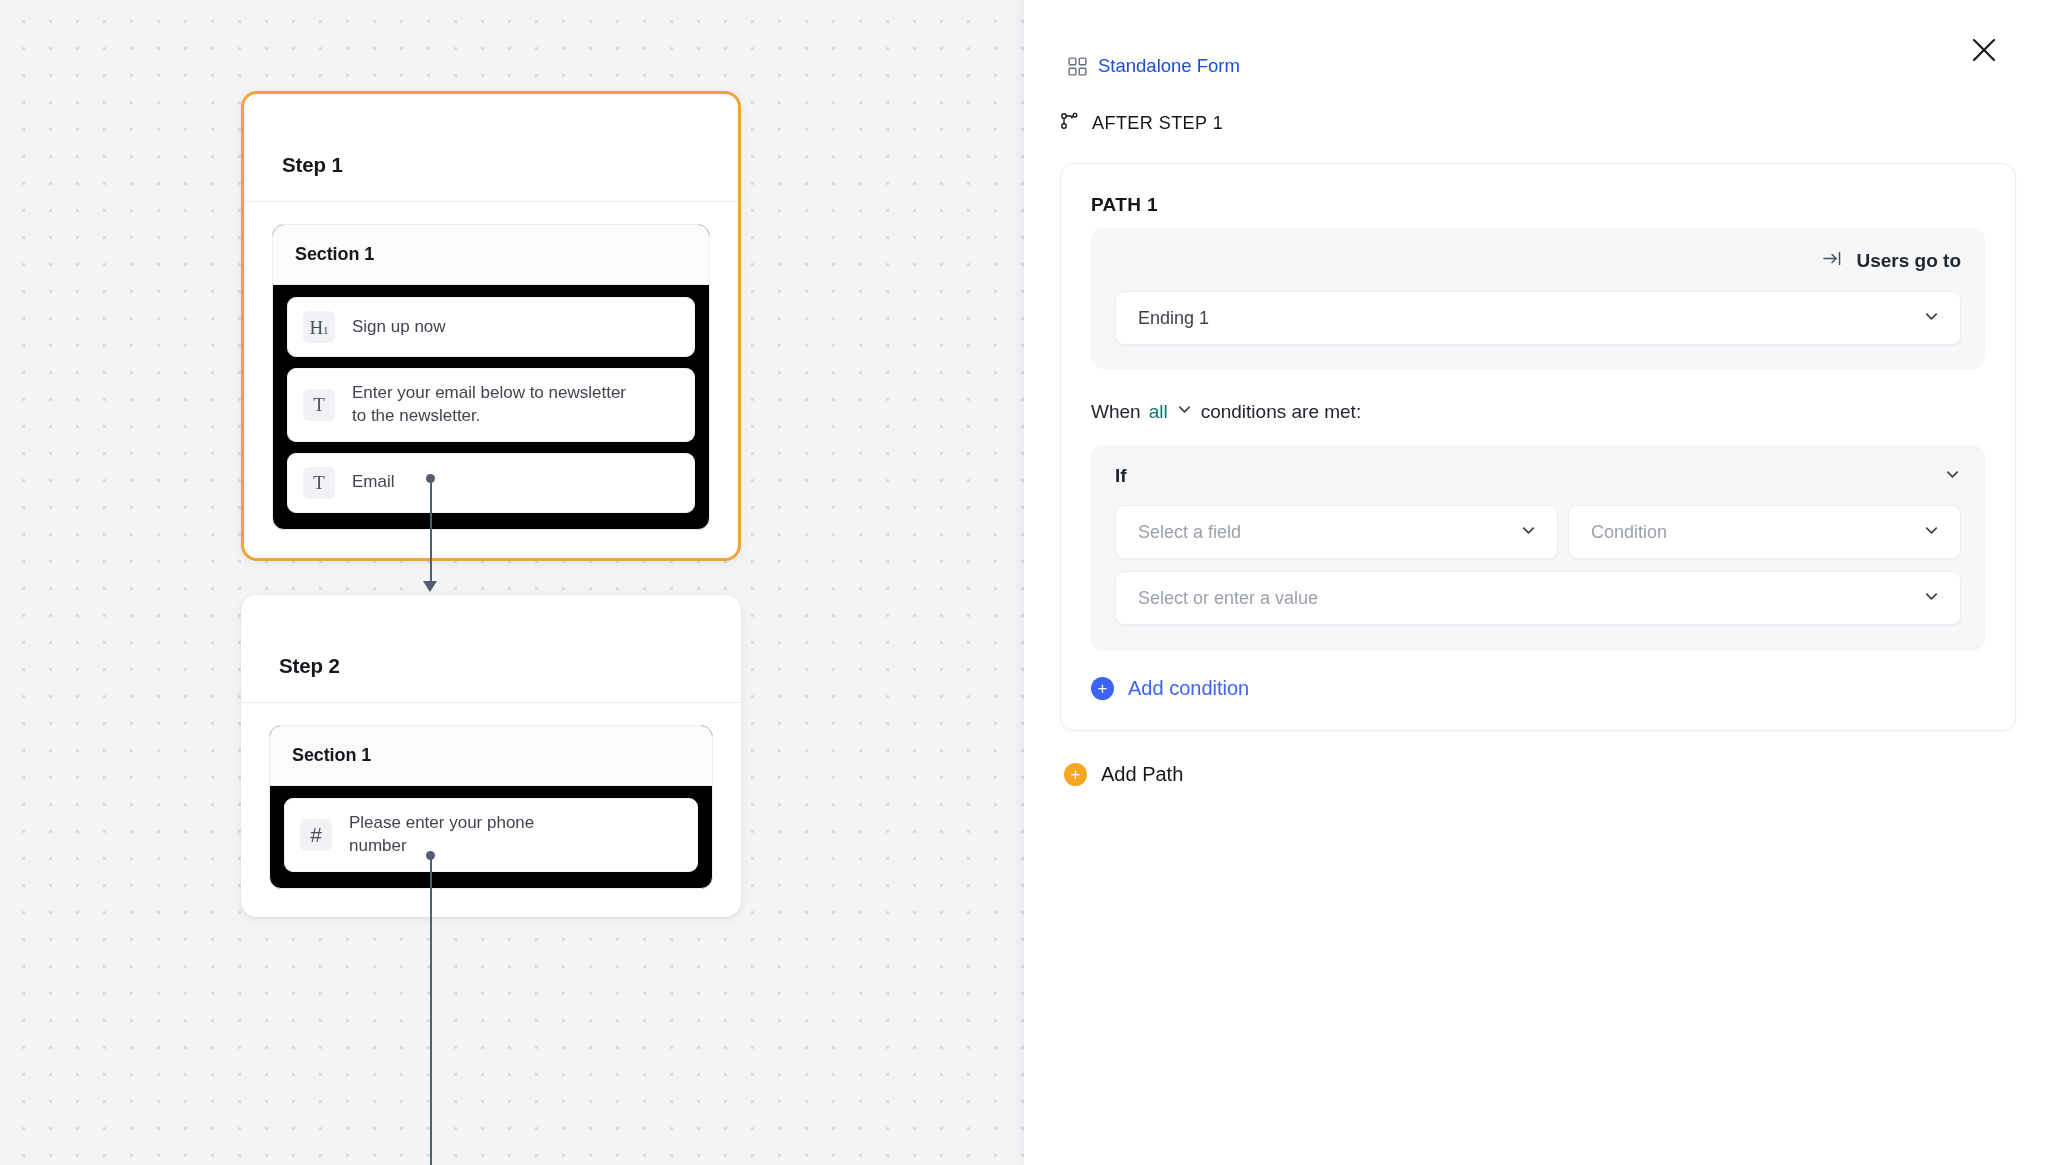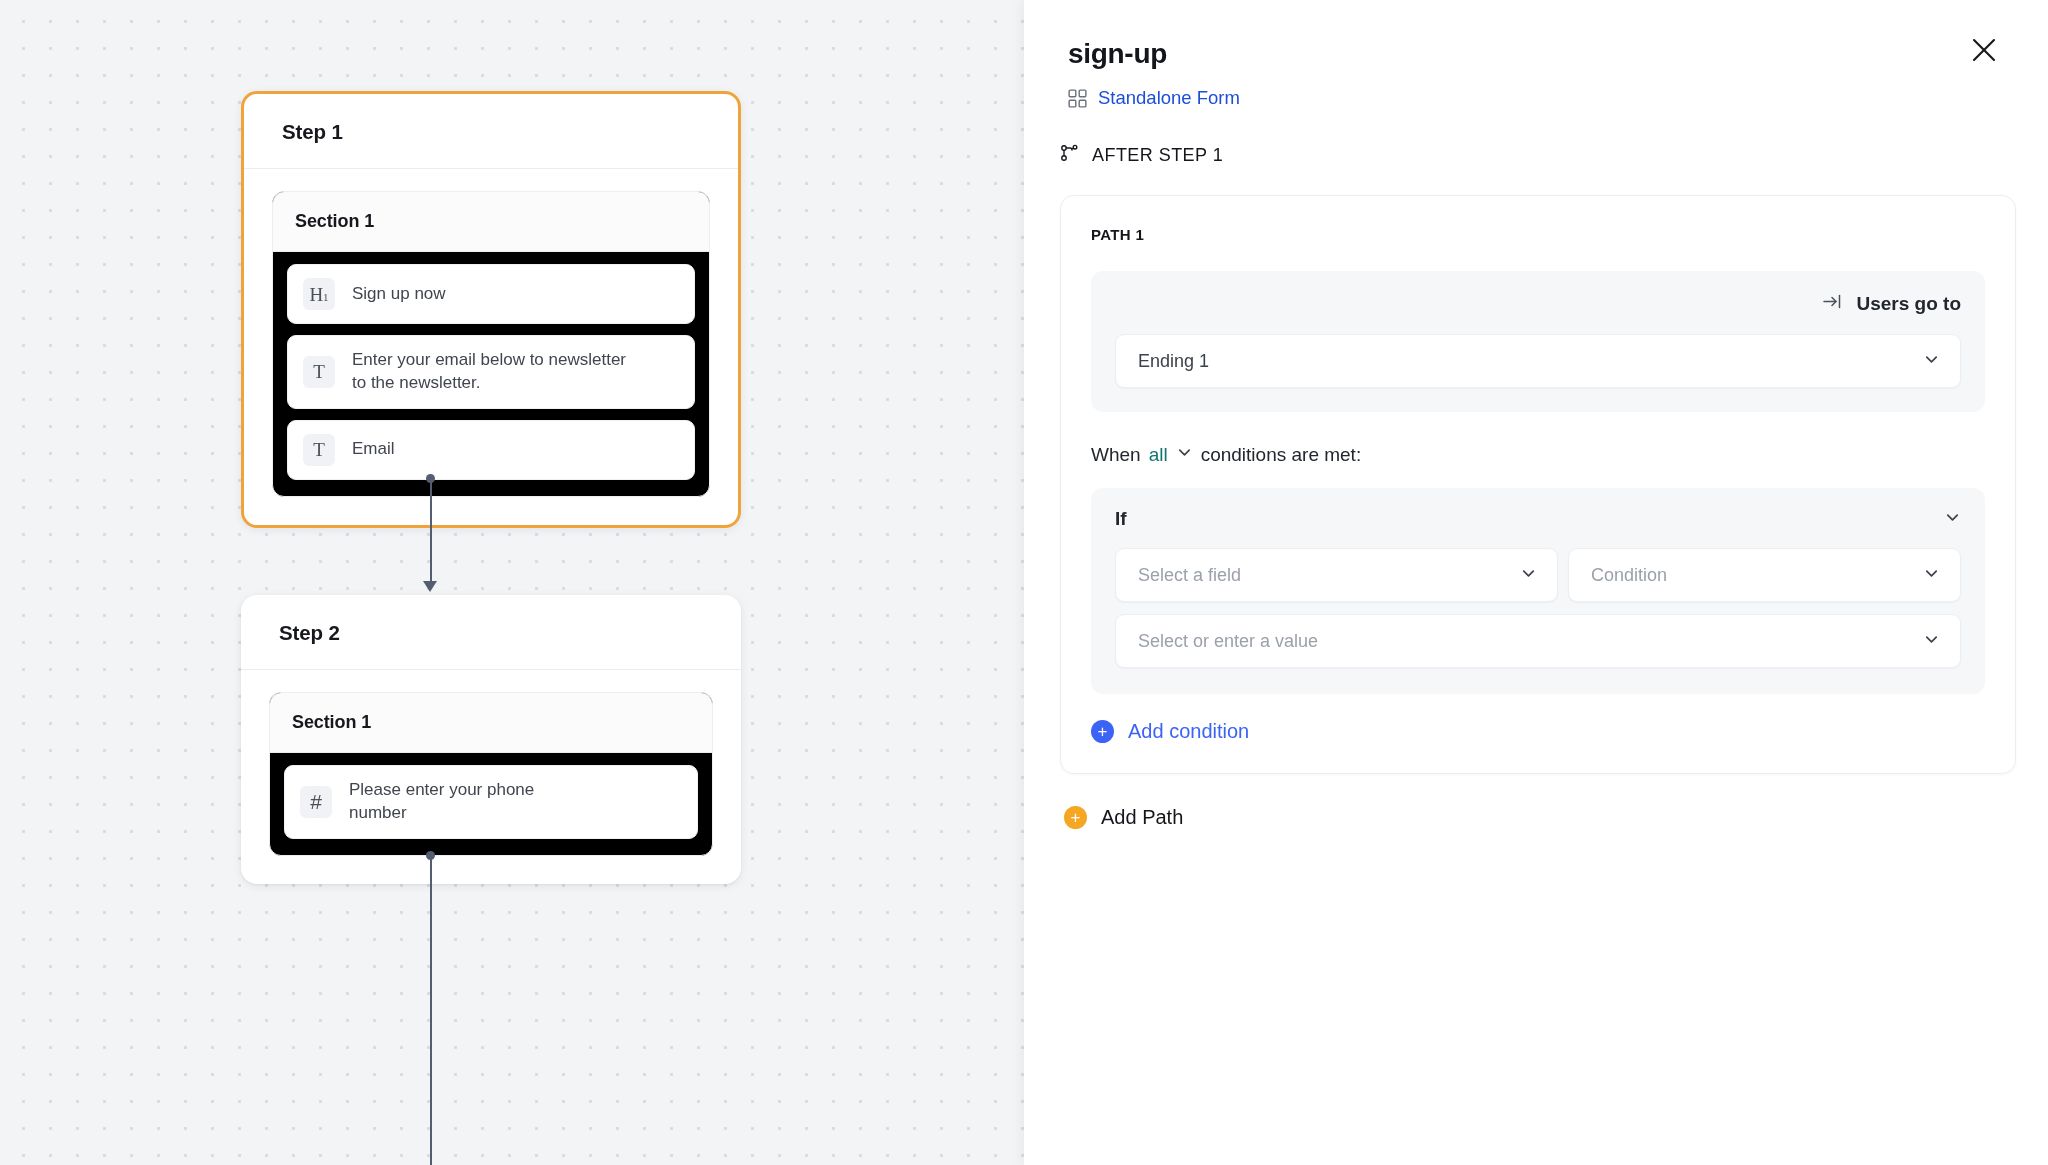--- a/index.html
+++ b/index.html
@@ -29,20 +29,21 @@
     border-radius: 16px;
     box-shadow: 0 2px 10px rgba(16,24,40,0.07), 0 1px 3px rgba(16,24,40,0.05);
   }
   .step-card.selected {
     border: 3px solid #f0a33a;
     box-shadow: 0 2px 10px rgba(16,24,40,0.07);
   }
   .step-header {
     padding: 26px 38px 24px 38px;
     border-bottom: 1px solid #ececef;
+    margin-top: 33px;
   }
   .step-title {
     font-size: 20.5px;
     font-weight: 700;
     color: #16181d;
     letter-spacing: -0.1px;
   }
   .step-body { padding: 22px 28px 28px 28px; }
 
   .section-box {
@@ -182,23 +183,23 @@
     letter-spacing: 0.45px;
   }
 
   .path-card {
     border: 1px solid #ededf0;
     border-radius: 14px;
     padding: 30px 30px 30px 30px;
     box-shadow: 0 1px 3px rgba(16,24,40,0.04);
   }
   .path-label {
-    font-size: 15px; font-weight: 700; color: #14161b;
+    font-size: 19px; font-weight: 700; color: #14161b;
     letter-spacing: 0.35px;
-    margin-bottom: 28px;
+    margin-bottom: 12px;
   }
 
   .goto-box {
     background: #f6f7f9;
     border-radius: 12px;
     padding: 20px 24px 24px 24px;
   }
   .goto-head {
     display: flex; align-items: center; gap: 13px;
     margin-bottom: 18px;
@@ -330,21 +331,20 @@
     <div class="connector">
       <div class="conn-dot" style="left:426px; top:851px;"></div>
       <div class="conn-line" style="left:429.5px; top:856px; height:310px;"></div>
     </div>
 
   </div>
 
   <div id="panel">
 
     <div class="panel-head">
-      <div class="panel-title">sign-up</div>
 
       <div class="panel-sub">
         <span>
           <svg class="grid-icon" viewBox="0 0 20 20" fill="none" stroke="#6b717b" stroke-width="1.5">
             <rect x="1.2" y="1.2" width="7" height="7" rx="1"></rect>
             <rect x="11.8" y="1.2" width="7" height="7" rx="1"></rect>
             <rect x="1.2" y="11.8" width="7" height="7" rx="1"></rect>
             <rect x="11.8" y="11.8" width="7" height="7" rx="1"></rect>
           </svg>
         </span>

